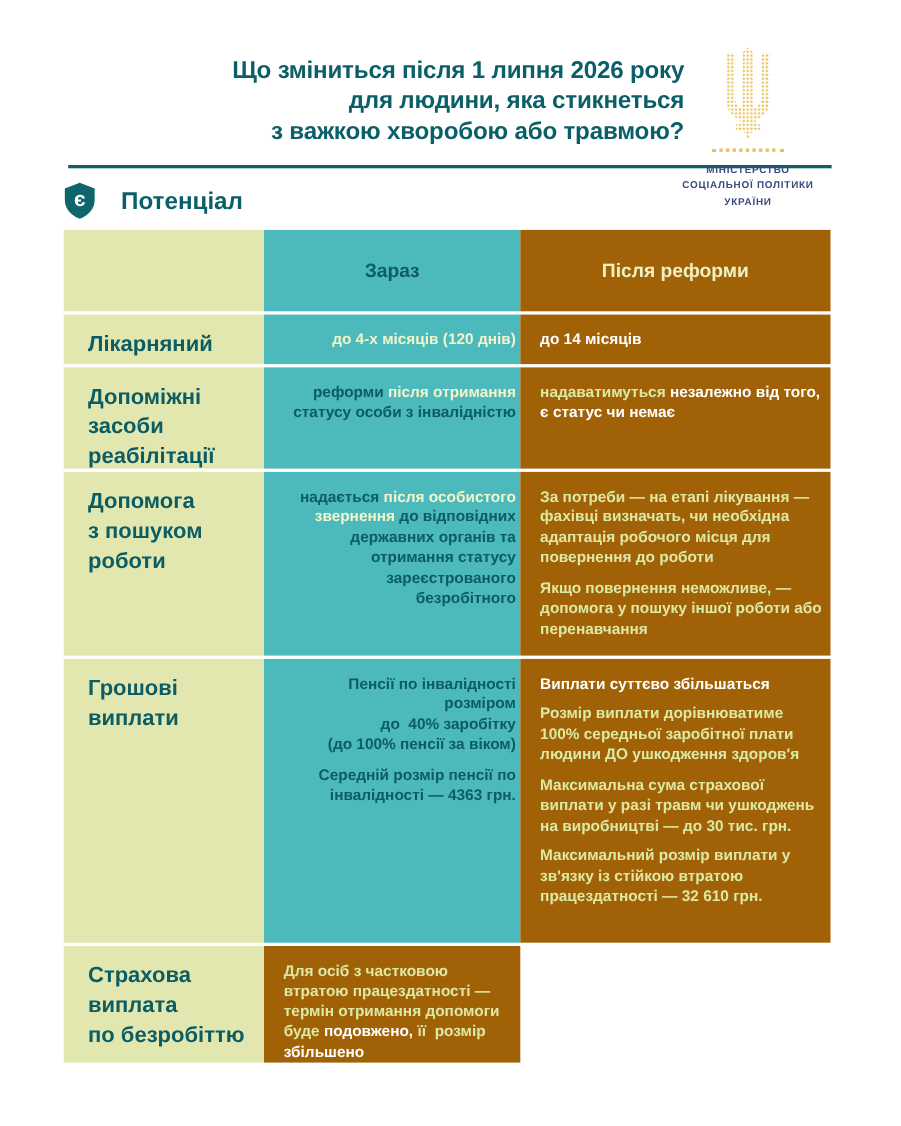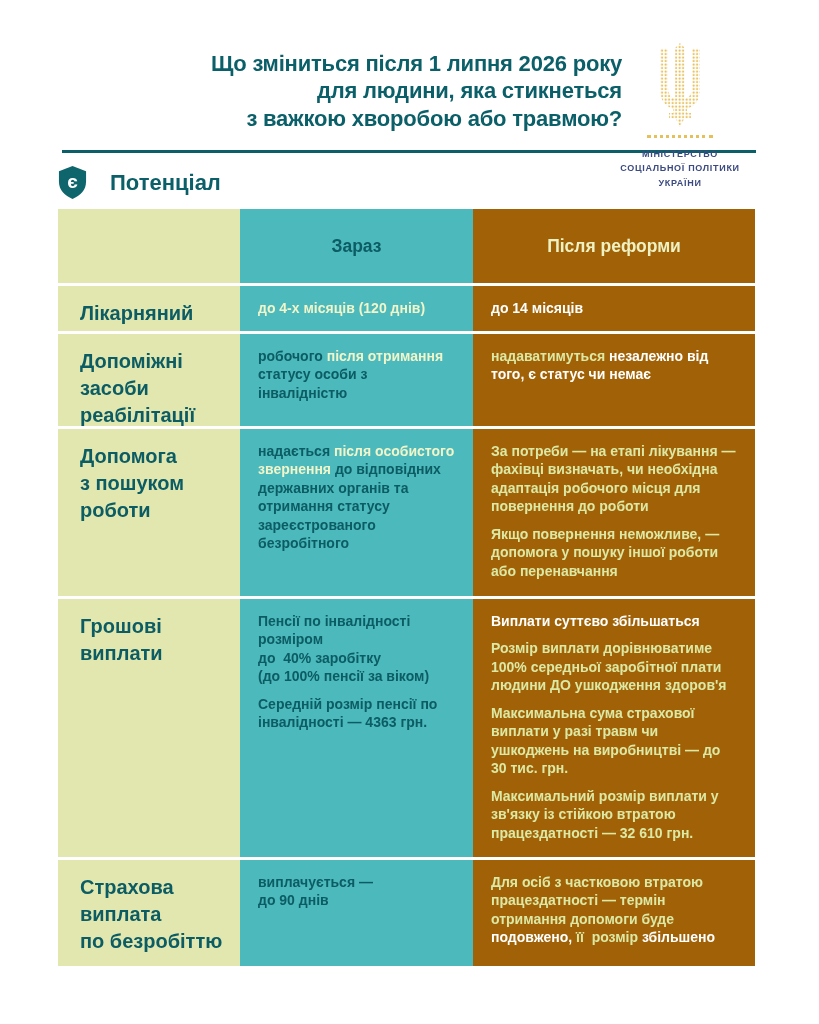--- a/index.html
+++ b/index.html
@@ -37,30 +37,30 @@
   }
   
   .table{
     position:absolute;left:58px;top:209px;width:697px;
     display:grid;grid-template-columns:182px 233px 282px;
     grid-template-rows:74px 45px 92px 167px 258px 106px;
     row-gap:3px;column-gap:0;
   }
   .cell{box-sizing:border-box;}
   .c1{background:#e2e7b0;}
-  .c2{background:#4cb9bc;}
+  .c2{background:#4cb9bc;text-align:right;}
   .c3{background:#a16207;}
   .hcell{display:flex;align-items:center;justify-content:center;font-size:17.5px;font-weight:800;}
   .h-now{color:#0c5c63;}
   .h-after{color:#eef2c3;}
   .label-cell{
     padding:14px 12px 10px 22px;font-size:20px;font-weight:800;color:#0c5c63;
     line-height:1.35;white-space:pre-wrap;
   }
-  .body-cell{padding:13px 16px 8px 18px;font-size:14px;font-weight:600;line-height:1.32;}
+  .body-cell{padding:13px 4px 8px 18px;font-size:14px;font-weight:600;line-height:1.32;}
   .body-cell p{margin:0 0 9px 0;white-space:pre-wrap;}
   .seg-dark{color:#0c5c63;}
   .seg-cream{color:#f1f5c9;}
   .seg-lime{color:#dce9a4;}
   .seg-wb{color:#ffffff;font-weight:800;}
 </style>
 </head>
 <body>
 
 <div class="page">
@@ -107,21 +107,21 @@
     <div class="cell c2 body-cell">
         <p><span class="seg-cream">до 4-х місяців (120 днів)</span></p>
       </div>
     <div class="cell c3 body-cell">
         <p><span class="seg-wb">до 14 місяців</span></p>
       </div>
 
     <div class="cell c1 label-cell">Допоміжні засоби
 реабілітації</div>
     <div class="cell c2 body-cell">
-        <p><span class="seg-dark">робочого </span><span class="seg-cream">після отримання</span><span class="seg-dark"> статусу особи з інвалідністю</span></p>
+        <p><span class="seg-dark">реформи </span><span class="seg-cream">після отримання</span><span class="seg-dark"> статусу особи з інвалідністю</span></p>
       </div>
     <div class="cell c3 body-cell">
         <p><span class="seg-lime">надаватимуться </span><span class="seg-wb">незалежно від того, є статус чи немає</span></p>
       </div>
 
     <div class="cell c1 label-cell">Допомога
 з пошуком роботи</div>
     <div class="cell c2 body-cell">
         <p><span class="seg-dark">надається </span><span class="seg-cream">після особистого звернення</span><span class="seg-dark"> до відповідних державних органів та отримання статусу зареєстрованого безробітного</span></p>
       </div>
@@ -139,22 +139,18 @@
       </div>
     <div class="cell c3 body-cell">
         <p><span class="seg-wb">Виплати суттєво збільшаться</span></p>
         <p><span class="seg-lime">Розмір виплати дорівнюватиме 100% середньої заробітної плати людини ДО ушкодження здоров'я</span></p>
         <p><span class="seg-lime">Максимальна сума страхової виплати у разі травм чи ушкоджень на виробництві — до 30 тис. грн.</span></p>
         <p><span class="seg-lime">Максимальний розмір виплати у зв'язку із стійкою втратою працездатності — 32 610 грн.</span></p>
       </div>
 
     <div class="cell c1 label-cell">Страхова виплата
 по безробіттю</div>
-    <div class="cell c2 body-cell">
-        <p><span class="seg-dark">виплачується —
-до 90 днів</span></p>
-      </div>
     <div class="cell c3 body-cell">
         <p><span class="seg-lime">Для осіб з частковою втратою працездатності — термін отримання допомоги буде </span><span class="seg-wb">подовжено,</span><span class="seg-lime"> її  розмір </span><span class="seg-wb">збільшено</span></p>
       </div>
 
   </div>
 </div>
 
 </body></html>

